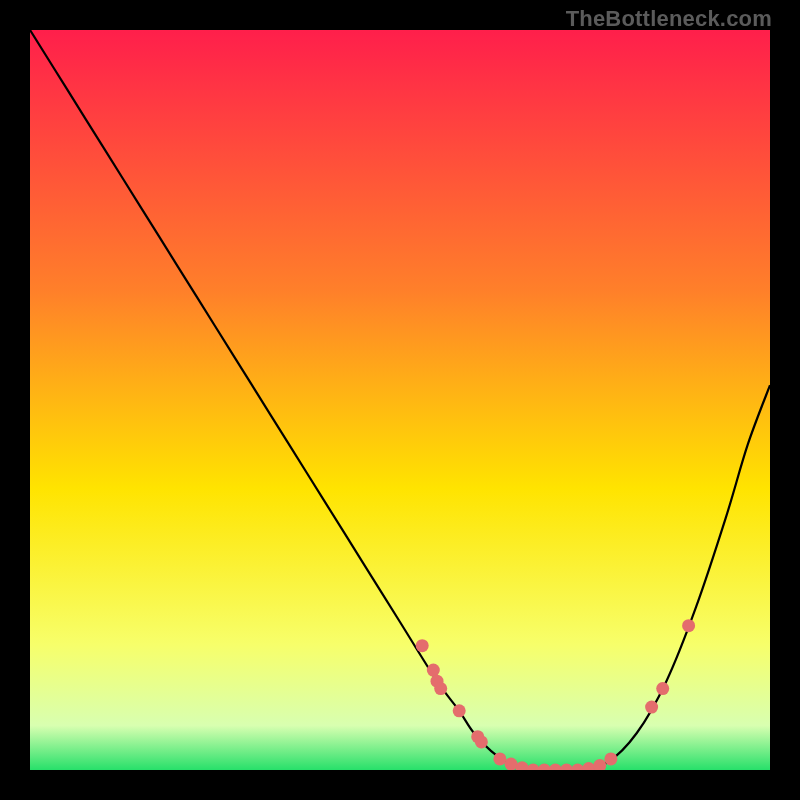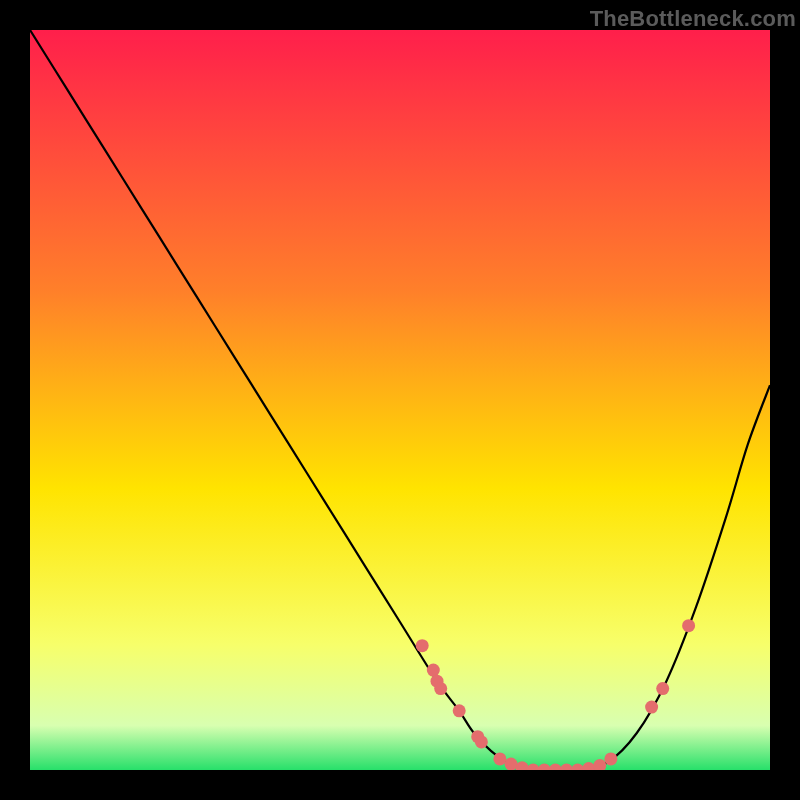--- a/index.html
+++ b/index.html
@@ -13,21 +13,21 @@
   .plot-area {
     position: absolute;
     left: 30px;
     top: 30px;
     width: 740px;
     height: 740px;
   }
   .watermark {
     position: absolute;
     top: 6px;
-    right: 4px;
+    right: 28px;
     font-family: Arial, Helvetica, sans-serif;
     font-size: 22px;
     font-weight: 600;
     color: #5b5b5b;
     letter-spacing: 0.2px;
   }
 </style>
 </head>
 <body>
 

